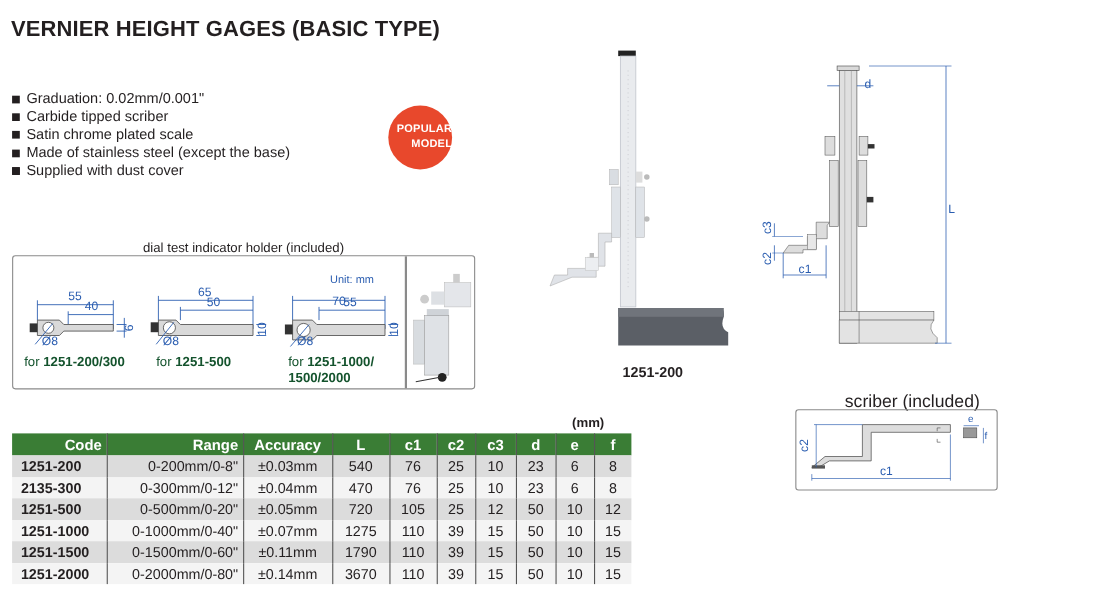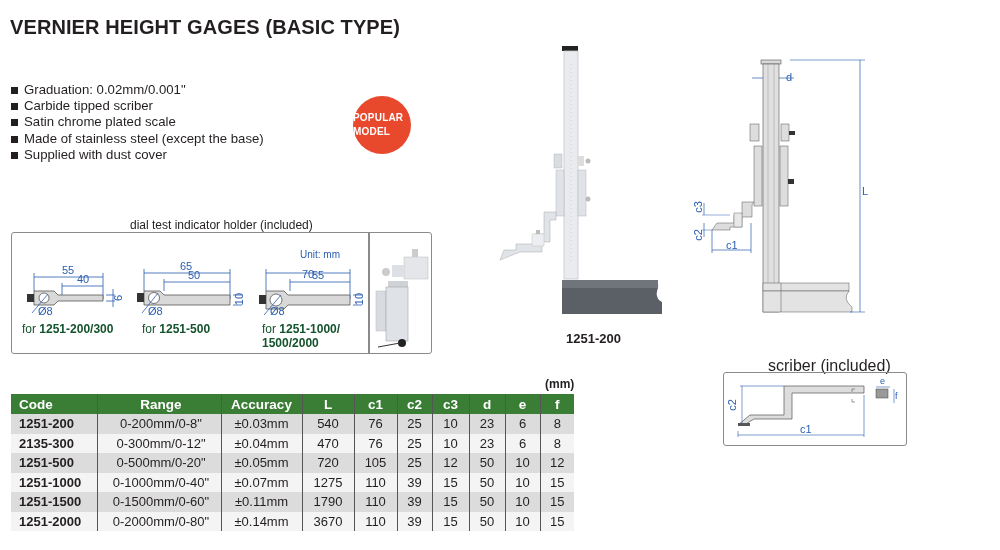--- a/index.html
+++ b/index.html
@@ -5,21 +5,21 @@
   * { box-sizing: border-box; margin: 0; padding: 0; }
   html, body { width: 1000px; height: 550px; background: #ffffff; overflow: hidden; }
   body { font-family: "Liberation Sans", sans-serif; color: #231f20; position: relative; }
 
   .title { position: absolute; left: 10px; top: 16px; font-size: 20px; font-weight: bold; letter-spacing: 0.1px; color: #231f20; }
 
   .features { position: absolute; left: 10px; top: 82px; list-style: none; font-size: 13.2px; line-height: 16.2px; }
   .features li { position: relative; padding-left: 14px; }
   .features li .bullet { position: absolute; left: 1px; top: 5px; width: 7px; height: 7px; background: #231f20; }
 
-  .badge { position: absolute; left: 353px; top: 96px; width: 58px; height: 58px; border-radius: 50%; background: #e8482c; color: #fff; display: flex; flex-direction: column; align-items: flex-start; justify-content: center; font-weight: bold; font-size: 10px; line-height: 14px; letter-spacing: 0.2px; text-align: center; }
+  .badge { position: absolute; left: 353px; top: 96px; width: 58px; height: 58px; border-radius: 50%; background: #e8482c; color: #fff; display: flex; flex-direction: column; align-items: flex-end; justify-content: center; font-weight: bold; font-size: 10px; line-height: 14px; letter-spacing: 0.2px; text-align: center; }
 
   .holder-caption { position: absolute; left: 130px; top: 218px; font-size: 12px; color: #231f20; }
   .holder-box { position: absolute; left: 11px; top: 232px; width: 421px; height: 122px; border: 1.5px solid #8a8a8a; border-radius: 3px; }
   .holder-divider { position: absolute; left: 356px; top: 0; width: 1.5px; height: 100%; background: #8a8a8a; }
   .unit-note { position: absolute; left: 288px; top: 16px; font-size: 10px; color: #2a5db0; }
 
   .dim-drawing { position: absolute; }
   .dim-label { position: absolute; font-size: 11px; color: #2a5db0; }
   .for-label { position: absolute; font-size: 12px; color: #14532d; line-height: 14px; }
   .for-label b { font-weight: bold; }
@@ -27,32 +27,32 @@
   .holder-photo { position: absolute; left: 358px; top: 2px; width: 60px; height: 116px; }
 
   .product-photo { position: absolute; left: 496px; top: 44px; width: 170px; height: 270px; }
   .product-caption { position: absolute; left: 566px; top: 331px; font-size: 13px; font-weight: bold; }
 
   .tech-drawing { position: absolute; left: 690px; top: 55px; width: 190px; height: 270px; }
 
   .scriber-caption { position: absolute; left: 768px; top: 357px; font-size: 16px; }
   .scriber-box { position: absolute; left: 723px; top: 372px; width: 184px; height: 74px; border: 1.5px solid #8a8a8a; border-radius: 3px; }
 
-  .unit-mm { position: absolute; left: 545px; top: 377px; font-size: 12px; font-weight: bold; }
+  .unit-mm { position: absolute; left: 520px; top: 377px; font-size: 12px; font-weight: bold; }
 
   table.spec { position: absolute; left: 11px; top: 394px; border-collapse: collapse; font-size: 13px; }
   table.spec th { background: #3a7d35; color: #fff; font-weight: bold; height: 20px; padding: 0 4px; font-size: 13.5px; border-right: 1px solid #555; }
   table.spec th:last-child { border-right: none; }
   table.spec td { height: 19.5px; padding: 0 4px; border-right: 1px solid #555; color: #231f20; text-align: center; }
   table.spec td:last-child { border-right: none; }
   table.spec tr.odd td { background: #dcdcdc; }
   table.spec tr.even td { background: #f4f4f4; }
   table.spec td.code { font-weight: bold; text-align: left; padding-left: 8px; }
-  table.spec th.code { text-align: left; padding-left: 8px; }
-  table.spec td.range, table.spec th.range { text-align: center; padding-left: 8px; }
+  table.spec th.code { text-align: right; padding-left: 8px; }
+  table.spec td.range, table.spec th.range { text-align: right; padding-left: 8px; }
 </style>
 </head>
 <body>
 
 <div class="title">VERNIER HEIGHT GAGES (BASIC TYPE)</div>
 
 <ul class="features">
   <li><span class="bullet"></span><span>Graduation: 0.02mm/0.001"</span></li>
   <li><span class="bullet"></span><span>Carbide tipped scriber</span></li>
   <li><span class="bullet"></span><span>Satin chrome plated scale</span></li>

